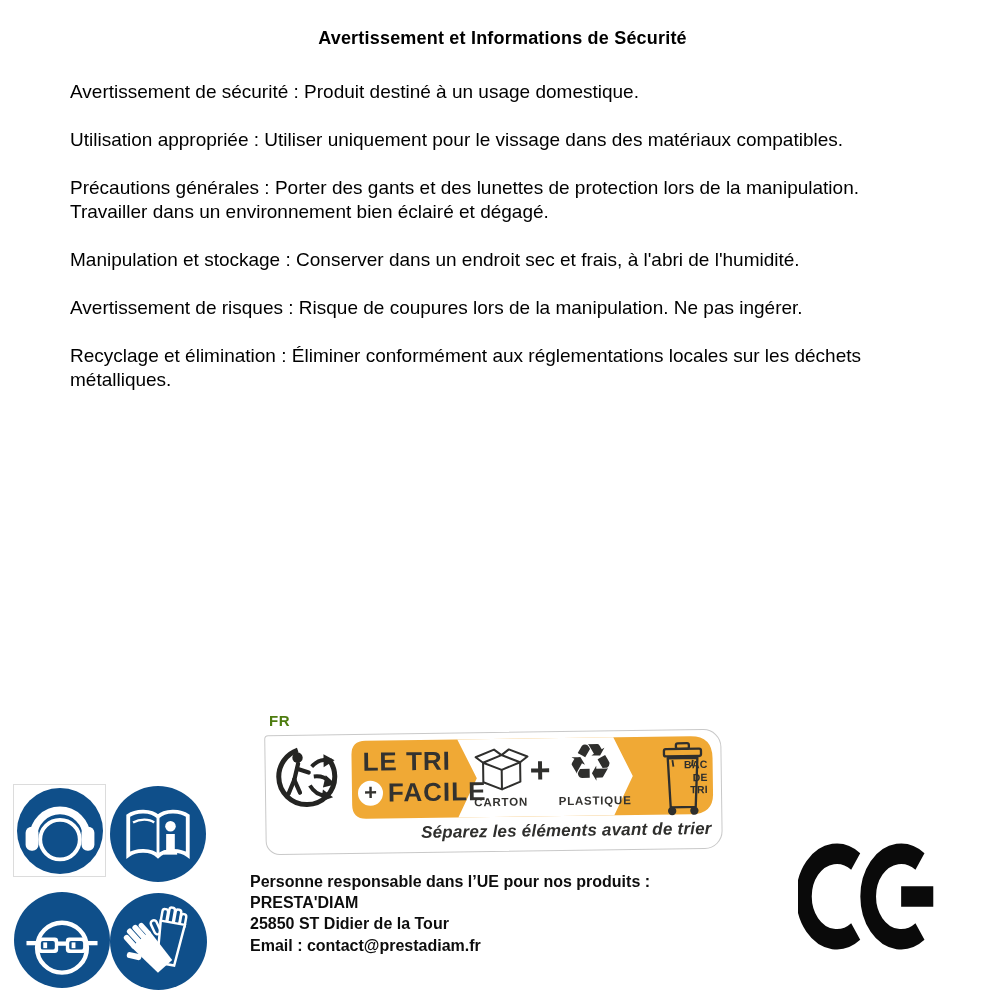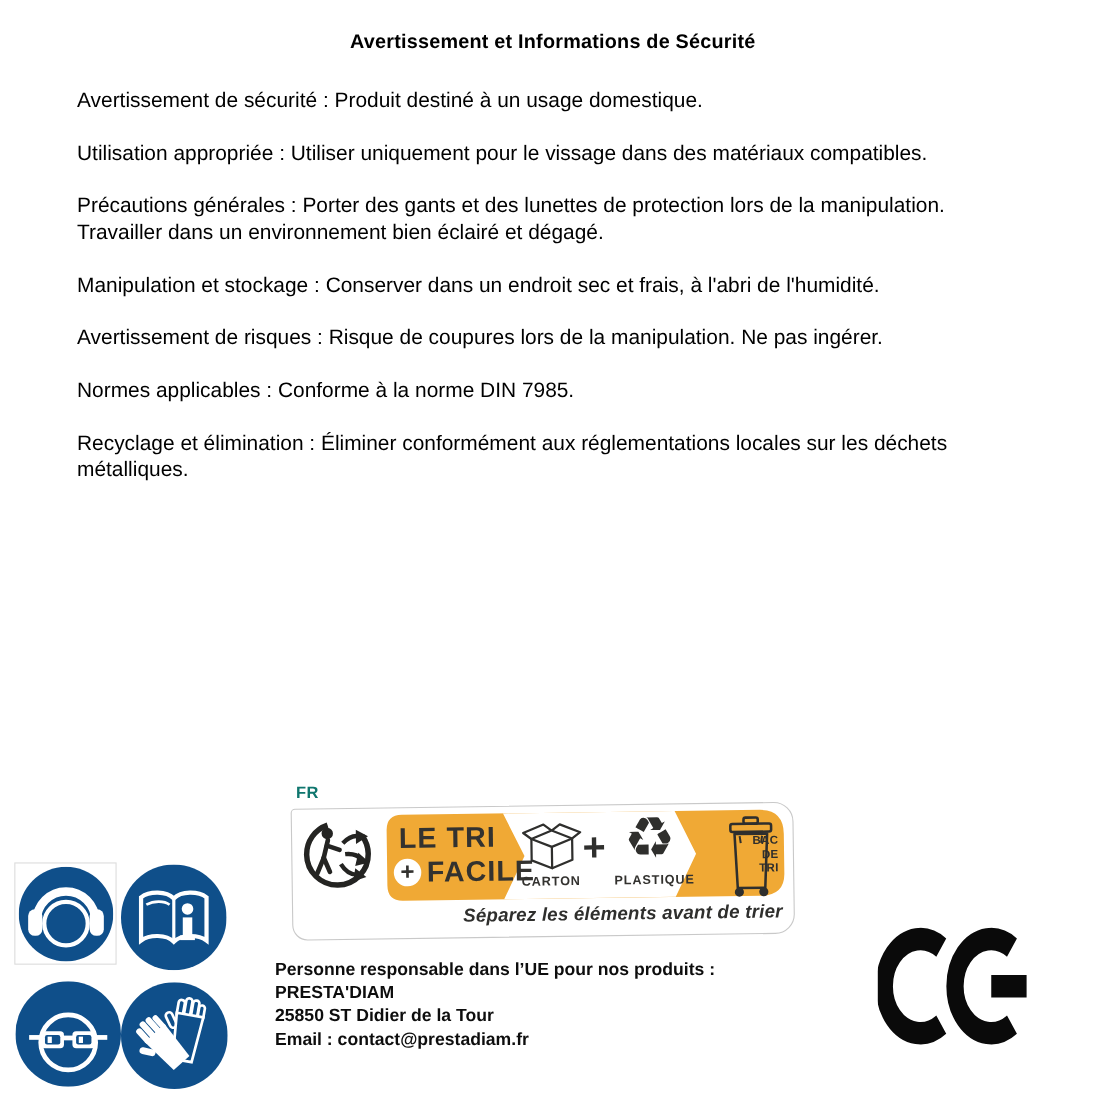--- a/index.html
+++ b/index.html
@@ -19,21 +19,21 @@
   .picto svg{display:block;}
   .p1{left:13px;top:784px;width:91px;height:91px;border:1px solid #dcdcdc;
       display:flex;align-items:center;justify-content:center;background:#fff;}
   .p1 svg{width:86px;height:86px;}
   .p2{left:110px;top:786px;} .p2 svg{width:96px;height:96px;}
   .p3{left:14px; top:892px;} .p3 svg{width:96px;height:96px;}
   .p4{left:110px;top:893px;} .p4 svg{width:97px;height:97px;}
 
   
   .fr-label{position:absolute;left:265px;top:712px;width:455px;}
-  .fr-tag{font-size:15px;font-weight:bold;color:#0f766e;margin-left:4px;letter-spacing:.5px;}
+  .fr-tag{font-size:15px;font-weight:bold;color:#4d7c0f;margin-left:4px;letter-spacing:.5px;}
   .label-box{position:relative;width:455px;height:118px;margin-top:3px;background:#fff;
              border:1.5px solid #c9c9c9;border-radius:4px 18px 18px 14px;
              transform:rotate(-0.8deg);transform-origin:50% 50%;}
   .label-bg{position:absolute;left:0;top:0;}
   .triman{position:absolute;left:8px;top:6px;}
   .letri{position:absolute;left:97px;top:14px;font-size:26px;font-weight:bold;
          color:var(--ink);letter-spacing:1px;line-height:1;}
   .facile-row{position:absolute;left:92px;top:45px;display:flex;align-items:center;}
   .plus-circle{width:25px;height:25px;border-radius:50%;background:#fff;color:var(--ink);
                display:flex;align-items:center;justify-content:center;
@@ -73,21 +73,20 @@
 
   <div class="title">Avertissement et Informations de Sécurité</div>
 
   <div class="paragraphs" id="paragraphs">
       <div>Avertissement de sécurité : Produit destiné à un usage domestique.</div>
       <div>Utilisation appropriée : Utiliser uniquement pour le vissage dans des matériaux compatibles.</div>
       <div>Précautions générales : Porter des gants et des lunettes de protection lors de la manipulation.
 Travailler dans un environnement bien éclairé et dégagé.</div>
       <div>Manipulation et stockage : Conserver dans un endroit sec et frais, à l'abri de l'humidité.</div>
       <div>Avertissement de risques : Risque de coupures lors de la manipulation. Ne pas ingérer.</div>
-      <div>Normes applicables : Conforme à la norme DIN 7985.</div>
       <div>Recyclage et élimination : Éliminer conformément aux réglementations locales sur les déchets
 métalliques.</div>
     </div>
 
   <div class="pictos">
 
     <div class="picto p1">
       <svg viewBox="0 0 100 100">
         <circle cx="50" cy="50" r="50" style="fill:var(--blue)"></circle>
         <path d="M19 57 A 31 31 0 0 1 81 57" fill="none" stroke="#fff" stroke-width="9"></path>

